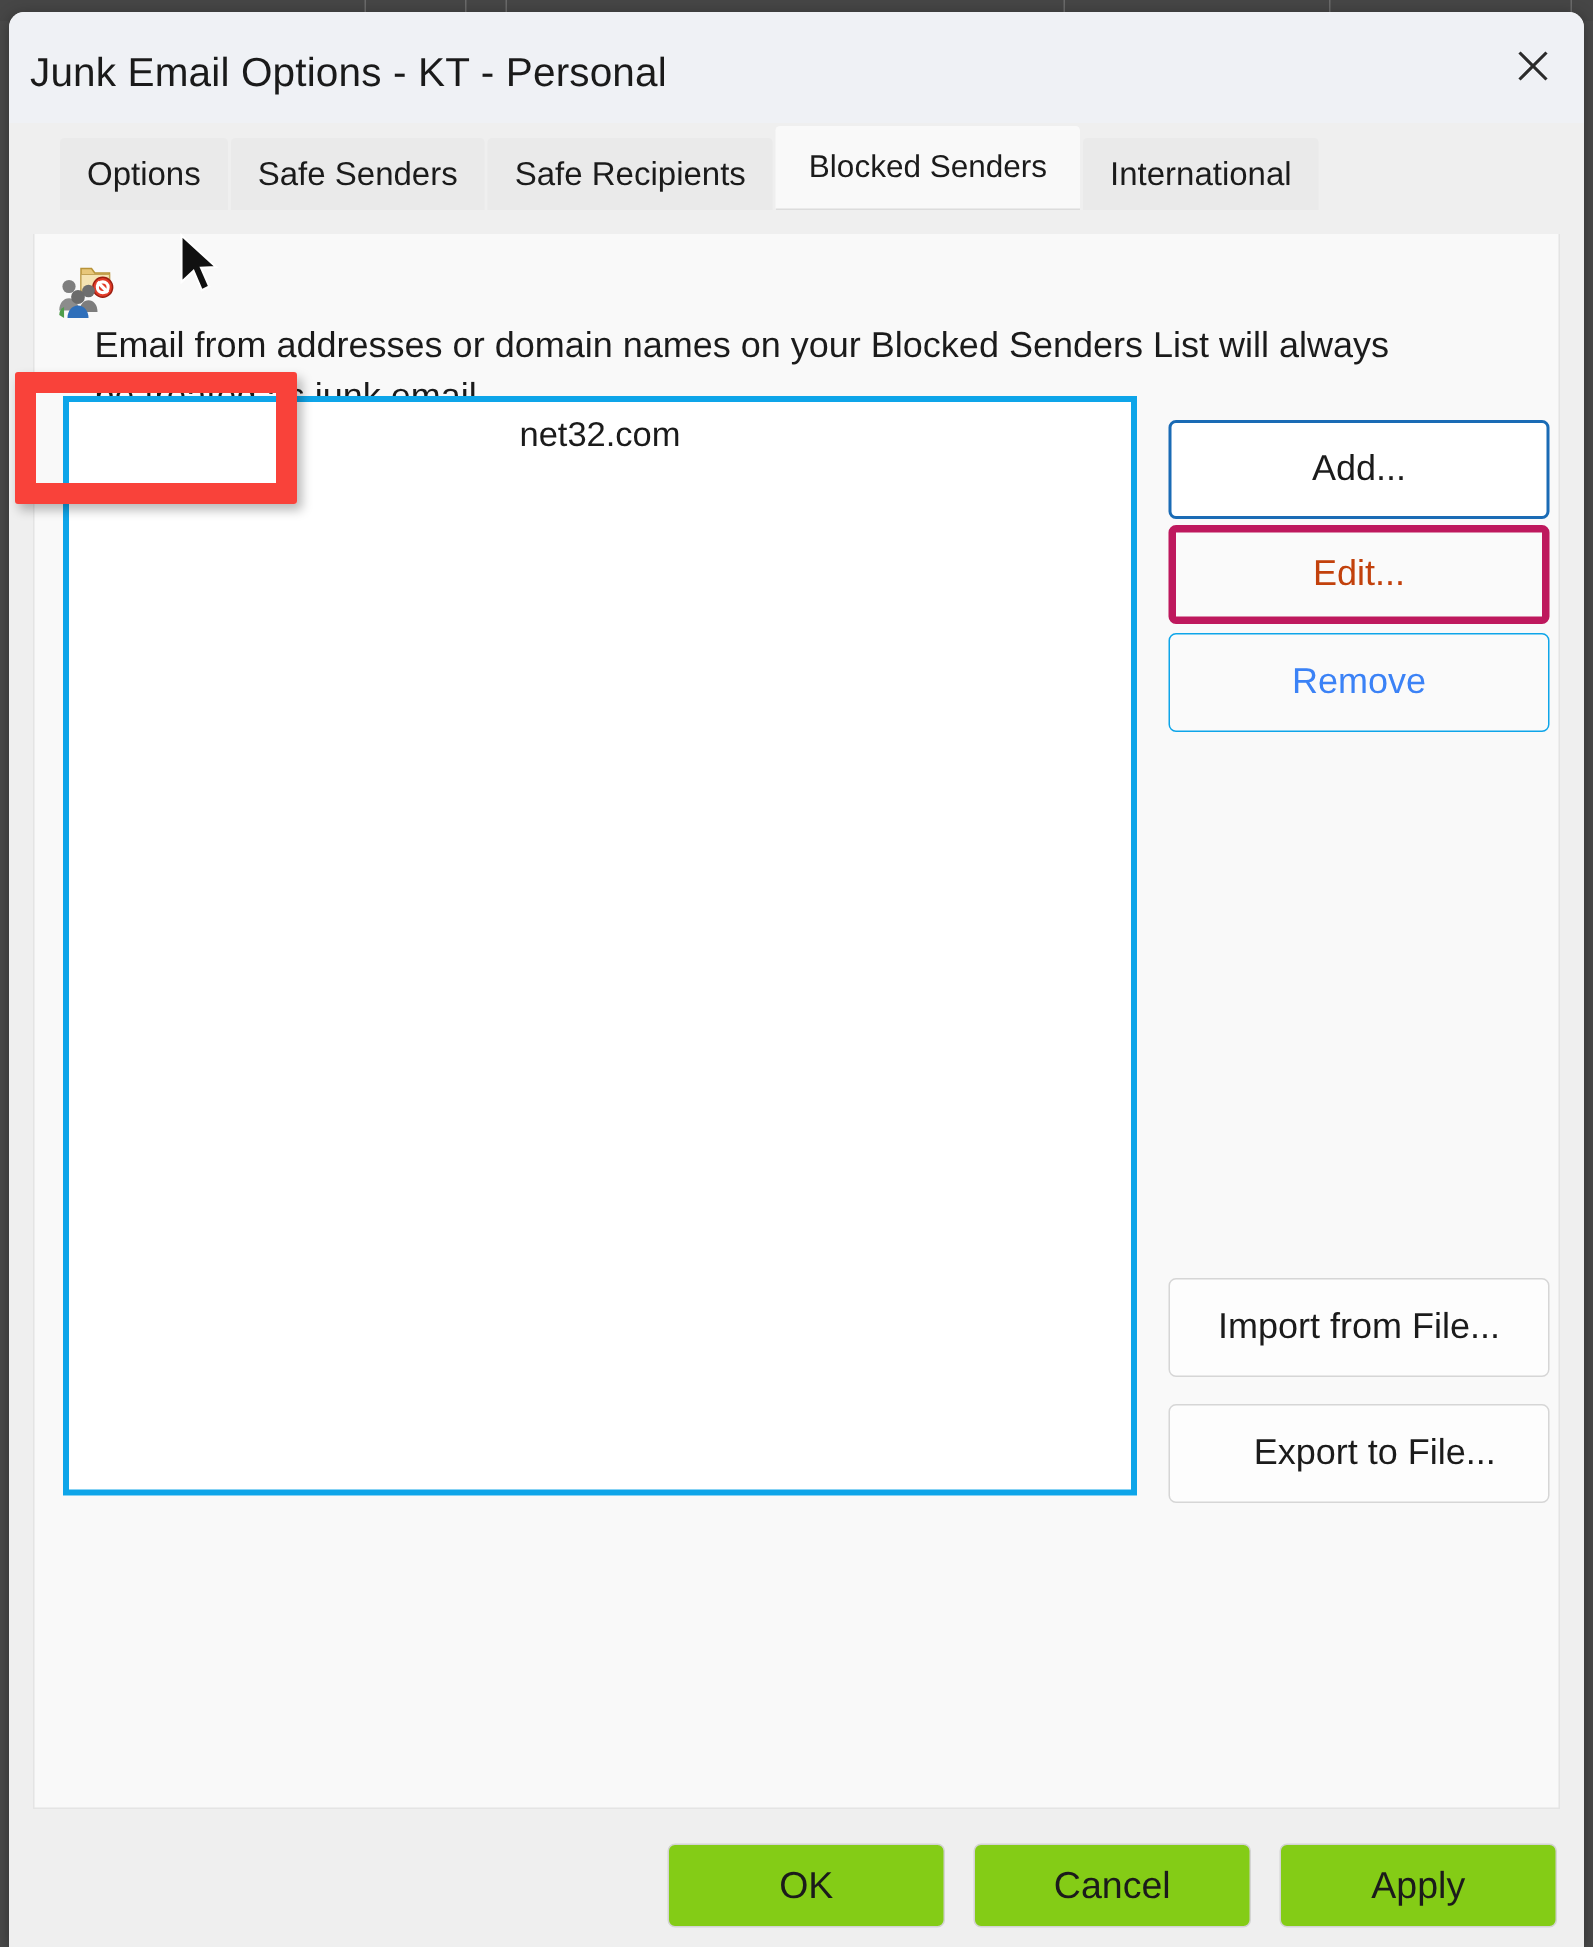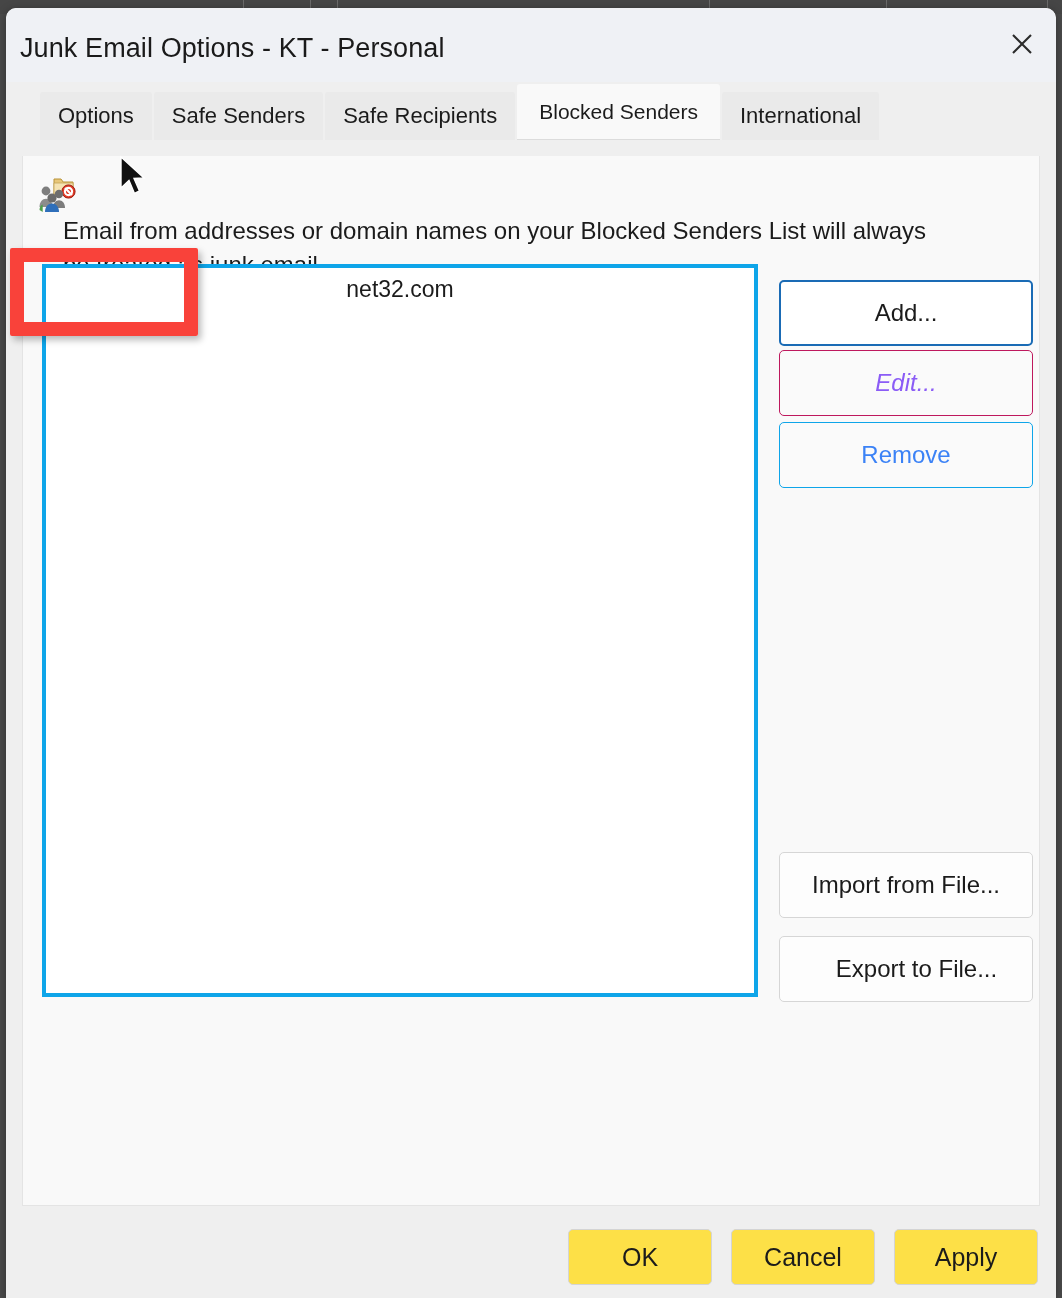--- a/index.html
+++ b/index.html
@@ -152,24 +152,23 @@
     border-radius: 5px;
     cursor: default;
   }
   #add-button {
     top: 124px;
     background: #ffffff;
     border: 2px solid #1a6bb5;
   }
   #edit-button {
     top: 194px;
-    color: #8b5cf6;
+    color: #c2410c;
     background: #fafafa;
-    border: 1px solid #be185d;
-    font-style: italic;
+    border: 5px solid #be185d;
   }
   #remove-button {
     top: 266px;
     color: #3b82f6;
     background: #fafafa;
     border: 1px solid #0ea5e9;
   }
   #import-button { top: 696px; }
   #export-button { top: 780px; padding-left: 27px; }
 
@@ -177,25 +176,25 @@
   #footer {
     position: absolute; left: 0; top: 1199px;
     width: 1050px; height: 91px;
     background: #efefef;
   }
   #footer-buttons {
     position: absolute; right: 18px; top: 22px;
     display: flex; gap: 19px;
   }
   .footer-btn {
-    width: 144px; height: 56px;
+    width: 185px; height: 56px;
     font-family: "Liberation Sans", sans-serif;
     font-size: 25px;
     color: #1b1b1b;
-    background: #fde047;
+    background: #84cc16;
     border: 1px solid #d4d4d4;
     border-radius: 5px;
     cursor: default;
   }
 
   
   #annotation-box {
     position: absolute;
     left: 10px; top: 248px;
     width: 188px; height: 88px;

